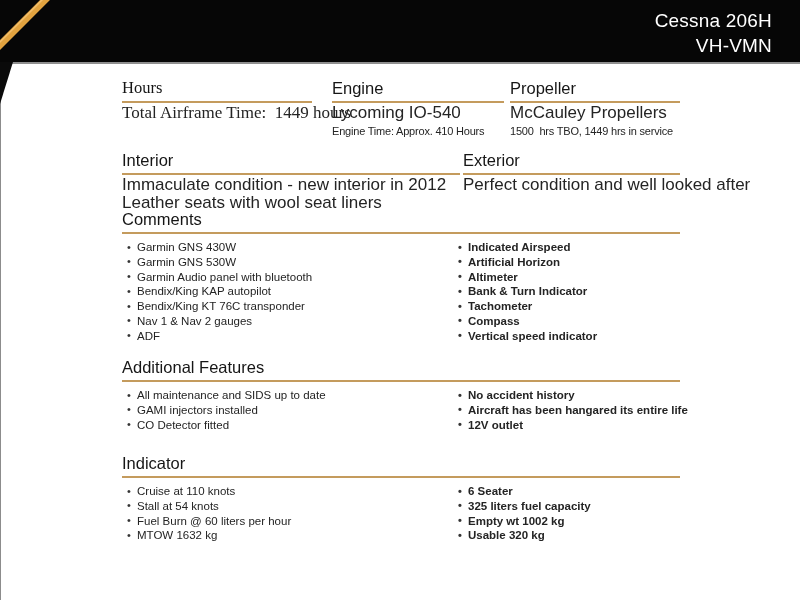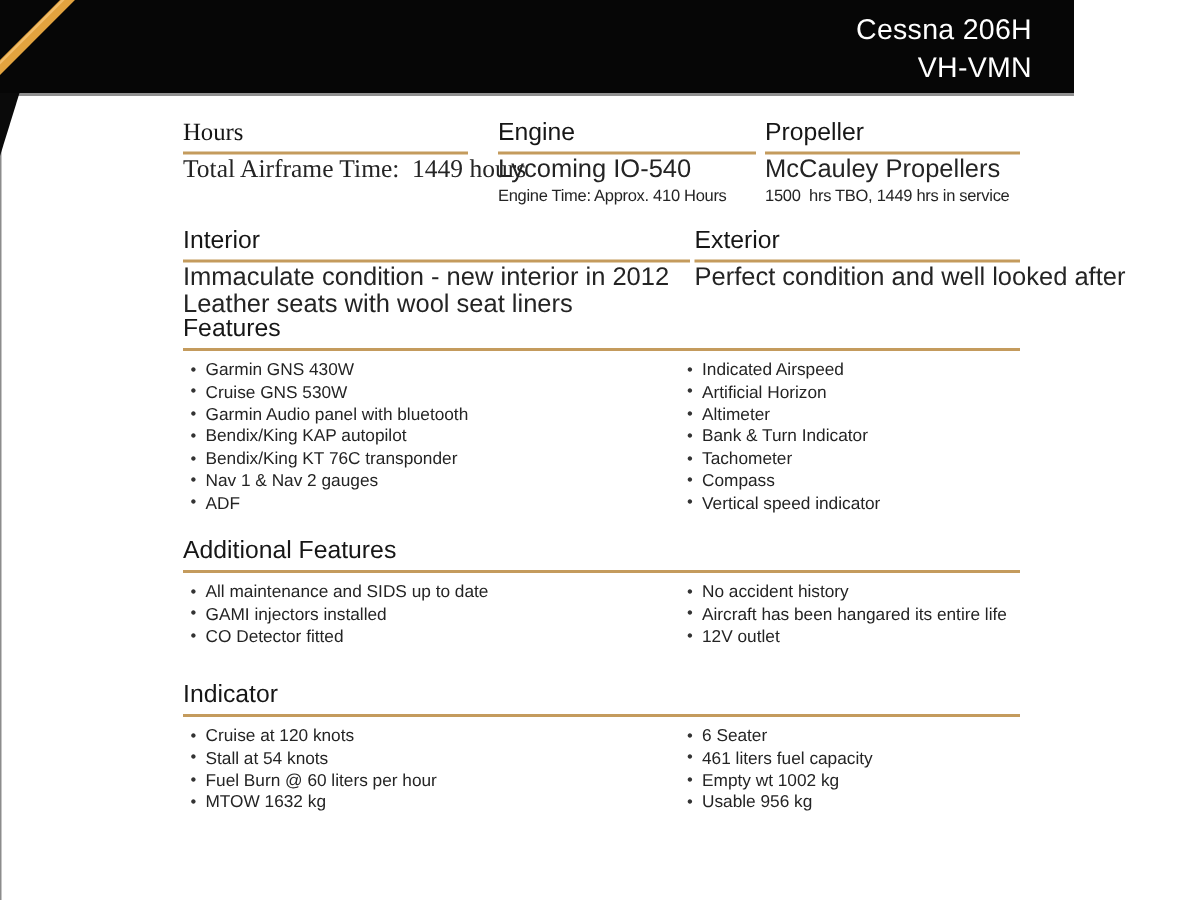--- a/index.html
+++ b/index.html
@@ -11,21 +11,21 @@
   }
   :root {
     --header-bg:#060606;
     --accent-gold:#C49B5D;
     --ribbon-gold:#E2A33F;
     --body-text:#242424;
     --heading-text:#161616;
   }
   
   .header {
-    position:absolute; top:0; left:0; width:716px; height:62px;
+    position:absolute; top:0; left:0; width:800px; height:62px;
     background:var(--header-bg);
     border-bottom:2px solid #8f8f8f;
     box-sizing:content-box;
   }
   .header-titles {
     position:absolute; top:8px; right:28px;
     text-align:right; color:#ffffff;
     font-size:19px; line-height:25px; letter-spacing:0.2px;
   }
   
@@ -58,21 +58,21 @@
     font-size:11.5px; line-height:14.8px; color:var(--body-text);
     white-space:pre;
   }
   ul.blist li::before {
     content:"\2022";
     position:absolute; left:5px; top:-0.5px;
     color:#333333; font-size:11px;
   }
   .cols { display:flex; }
   .col-left { width:334px; flex:none; }
-  .col-right { flex:1; }
+  .col-right { flex:1;font-weight:bold; }
   .col-right ul.blist li { padding-left:12px; }
   .col-right ul.blist li::before { left:2px; }
 
   #sec-hours     { left:122px; top:78px;  width:190px;font-family:Liberation Serif, serif; }
   #sec-engine    { left:332px; top:78px;  width:172px; }
   #sec-propeller { left:510px; top:78px;  width:170px; }
   #sec-interior  { left:122px; top:150px; width:338px; }
   #sec-exterior  { left:463px; top:150px; width:217px; }
   #sec-avionics  { left:122px; top:209px; width:558px; }
   #sec-additional{ left:122px; top:357px; width:558px; }
@@ -120,26 +120,26 @@
   <p class="body-line">Immaculate condition - new interior in 2012</p>
   <p class="body-line">Leather seats with wool seat liners</p>
 </div>
 
 <div class="sec" id="sec-exterior">
   <h2 class="sec-title">Exterior</h2>
   <p class="body-line">Perfect condition and well looked after</p>
 </div>
 
 <div class="sec" id="sec-avionics">
-  <h2 class="sec-title">Features</h2>
+  <h2 class="sec-title">Comments</h2>
   <div class="cols">
     <div class="col-left">
       <ul class="blist">
         <li>Garmin GNS 430W</li>
-        <li>Cruise GNS 530W</li>
+        <li>Garmin GNS 530W</li>
         <li>Garmin Audio panel with bluetooth</li>
         <li>Bendix/King KAP autopilot</li>
         <li>Bendix/King KT 76C transponder</li>
         <li>Nav 1 &amp; Nav 2 gauges</li>
         <li>ADF</li>
       </ul>
     </div>
     <div class="col-right">
       <ul class="blist">
         <li>Indicated Airspeed</li>
@@ -172,28 +172,28 @@
       </ul>
     </div>
   </div>
 </div>
 
 <div class="sec" id="sec-comments">
   <h2 class="sec-title">Indicator</h2>
   <div class="cols">
     <div class="col-left">
       <ul class="blist">
-        <li>Cruise at 120 knots</li>
+        <li>Cruise at 110 knots</li>
         <li>Stall at 54 knots</li>
         <li>Fuel Burn @ 60 liters per hour</li>
         <li>MTOW 1632 kg</li>
       </ul>
     </div>
     <div class="col-right">
       <ul class="blist">
         <li>6 Seater</li>
-        <li>461 liters fuel capacity</li>
+        <li>325 liters fuel capacity</li>
         <li>Empty wt 1002 kg</li>
-        <li>Usable 956 kg</li>
+        <li>Usable 320 kg</li>
       </ul>
     </div>
   </div>
 </div>
 
 </body></html>

